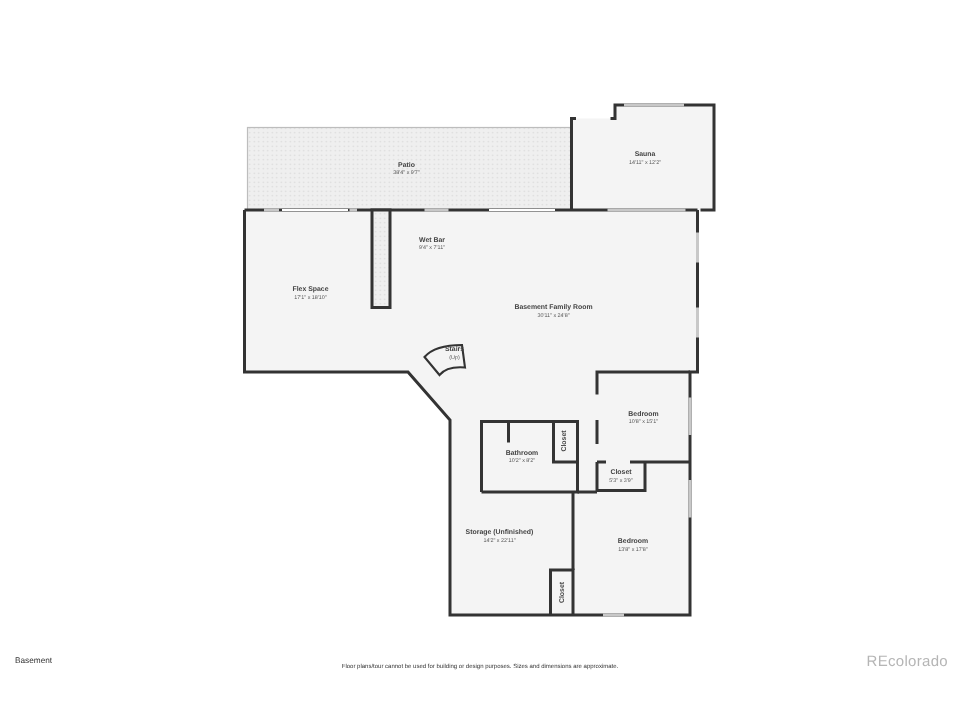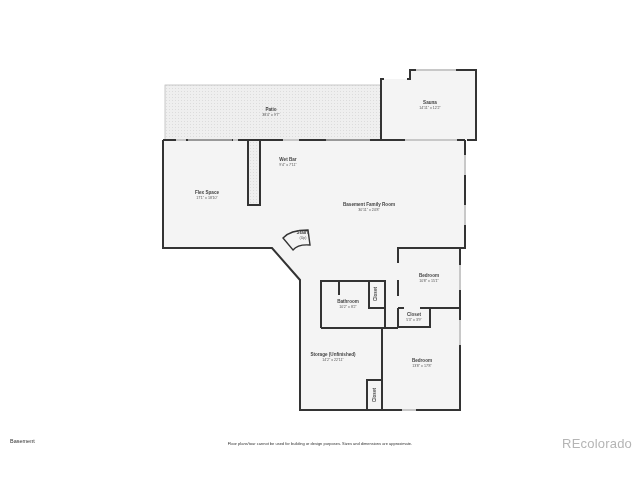--- a/index.html
+++ b/index.html
@@ -2,21 +2,21 @@
 <html><head>
 <meta charset="utf-8">
 <style>
   html, body { margin:0; padding:0; background:#ffffff; }
   body { width:640px; height:480px; position:relative; overflow:hidden; font-family:"Liberation Sans", sans-serif; }
   #plan { position:absolute; left:0; top:0; width:640px; height:480px; }
   .room-label { font-family:"Liberation Sans", sans-serif; font-size:4.6px; fill:#444; text-anchor:middle; font-weight:bold; }
   .room-dim { font-family:"Liberation Sans", sans-serif; font-size:3.6px; fill:#555; text-anchor:middle; }
   .footer-left { position:absolute; left:10px; top:438px; font-size:5.5px; color:#333; }
   .footer-center { position:absolute; left:0; width:640px; top:441px; font-size:4px; color:#333; text-align:center; }
-  .footer-right { position:absolute; right:8px; top:436px; font-size:13px; color:#b5b5b5; letter-spacing:0.2px; }
+  .footer-right { position:absolute; right:8px; top:436px; font-size:10px; color:#b5b5b5; letter-spacing:0.2px; }
 </style>
 </head>
 <body>
 
 <svg id="plan" viewBox="0 0 640 480" xmlns="http://www.w3.org/2000/svg">
   <defs>
     <pattern id="dots" width="3" height="3" patternUnits="userSpaceOnUse">
       <rect width="3" height="3" fill="#efefef"></rect>
       <circle cx="1.5" cy="1.5" r="0.5" fill="#d6d6d6"></circle>
     </pattern>

